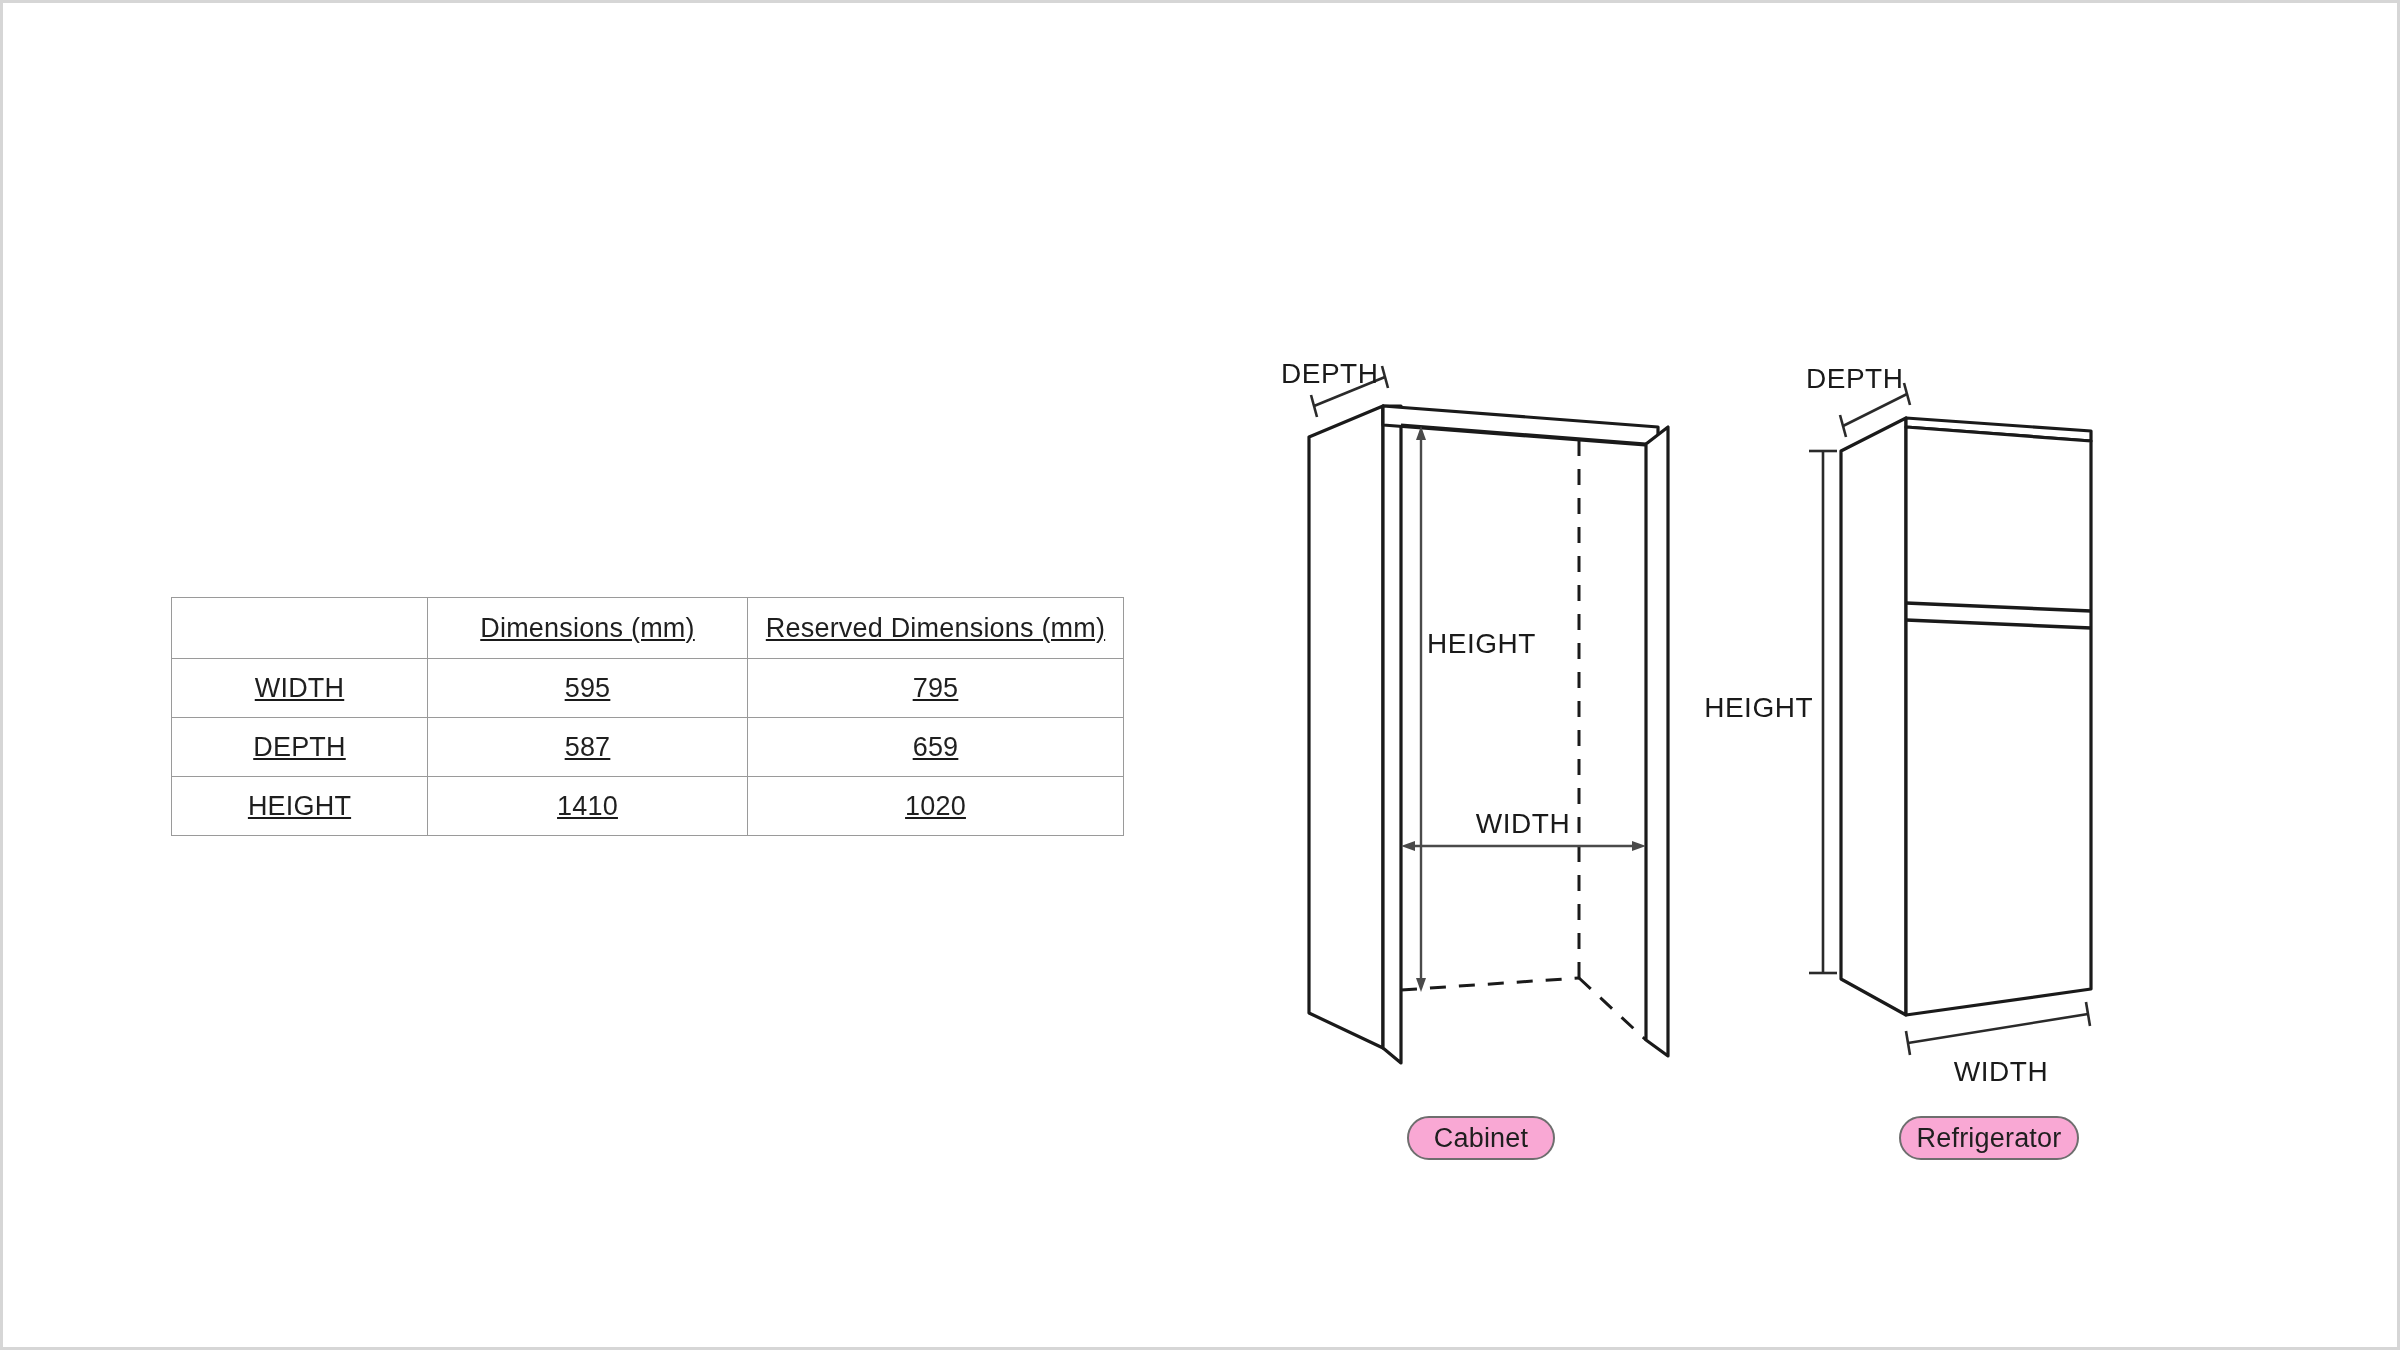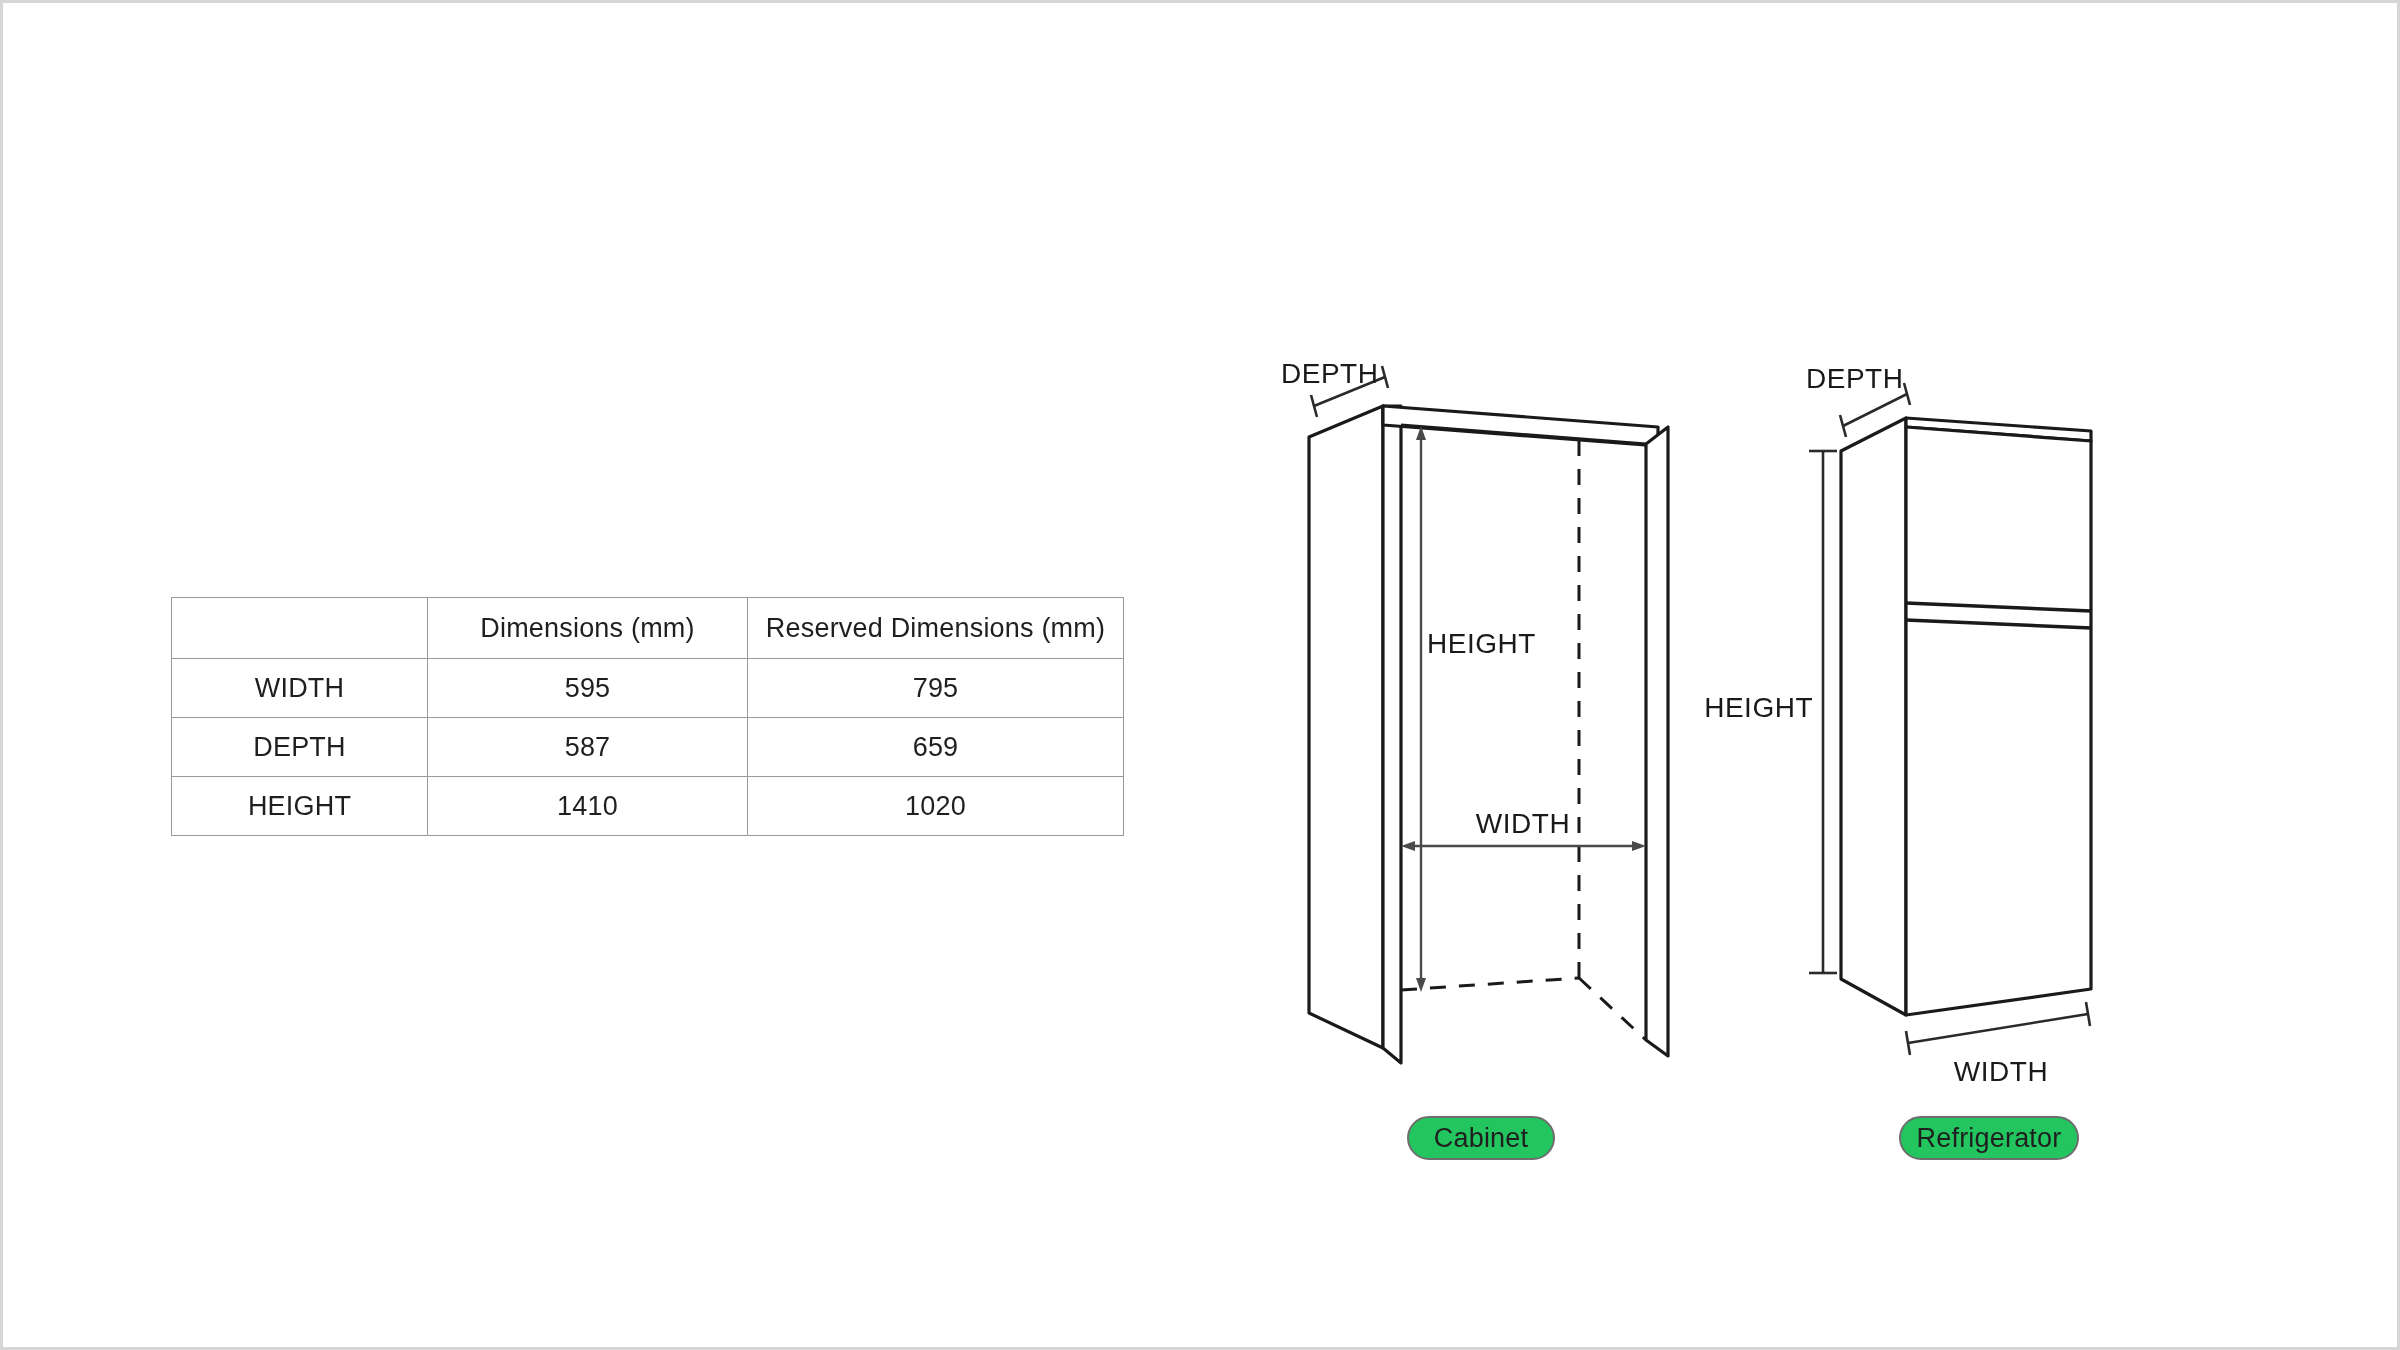--- a/index.html
+++ b/index.html
@@ -23,20 +23,21 @@
     box-sizing: border-box;
     border: 3px solid #d6d6d6;
   }
 
   
   #dim-table-wrap {
     position: absolute;
     left: 168px;
     top: 594px;
     width: 952px;
+    text-decoration: underline;
   }
   table.dim-table {
     border-collapse: collapse;
     width: 952px;
     table-layout: fixed;
   }
   table.dim-table td, table.dim-table th {
     border: 1.5px solid #9a9a9a;
     font-weight: normal;
     font-size: 27px;
@@ -70,21 +71,21 @@
   .dim-label {
     font-size: 28px;
     letter-spacing: 0.5px;
   }
 
   
   .pill {
     position: absolute;
     border: 2px solid #6e6e6e;
     border-radius: 22px;
-    background: #22c55e;
+    background: #f9a8d4;
     font-size: 27px;
     color: #1f1f1f;
     display: flex;
     align-items: center;
     justify-content: center;
     box-sizing: border-box;
     letter-spacing: 0.2px;
   }
   #pill-cabinet {
     left: 1404px;

